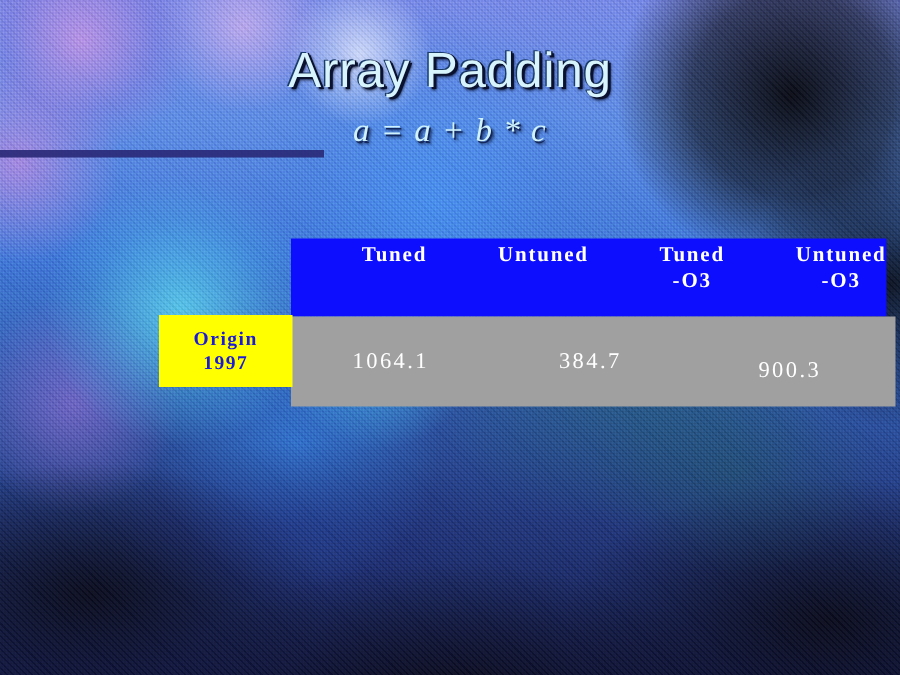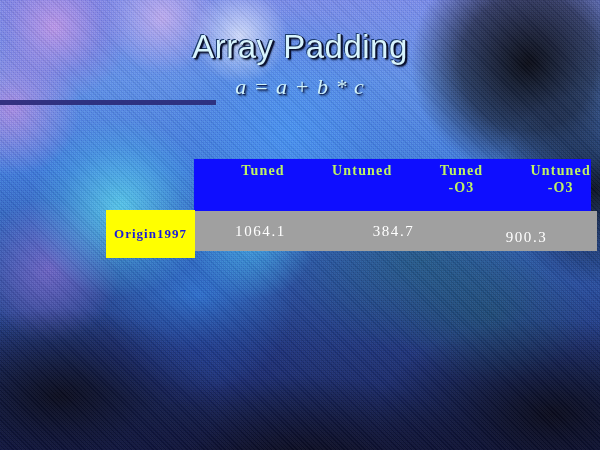--- a/index.html
+++ b/index.html
@@ -106,32 +106,32 @@
   #hdr .hcell {
     flex: 1 1 0;
     display: flex;
     flex-direction: column;
     align-items: center;
     justify-content: flex-start;
     padding-top: 3px;
     font-family: "Liberation Serif", serif;
     font-weight: bold;
     font-size: 14px;
-    color: #bef264;
+    color: #ffffff;
     letter-spacing: 1.2px;
     line-height: 17px;
     white-space: nowrap;
     padding-left: 46px;
   }
   #hdr .hcell .l2 { letter-spacing: 1.2px; }
 
   #rowbody {
     position: absolute;
     left: 88px; top: 52px;
-    width: 403px; height: 40px;
+    width: 403px; height: 60px;
     background: #a0a0a0;
     display: flex;
   }
   #rowbody .dcell {
     flex: 1 1 0;
     display: flex;
     align-items: center;
     justify-content: center;
     font-family: "Liberation Serif", serif;
     font-size: 15px;
@@ -140,21 +140,21 @@
     white-space: nowrap;
   }
   #rowbody .dcell:last-child { flex: 1 1 0; padding-right: 4px; margin-top: 12px; }
 
   #rowlabel {
     position: absolute;
     left: 0; top: 51px;
     width: 89px; height: 48px;
     background: #ffff00;
     display: flex;
-    flex-direction: row;
+    flex-direction: column;
     align-items: center;
     justify-content: center;
     font-family: "Liberation Serif", serif;
     font-weight: bold;
     font-size: 13px;
     color: #1a1ad8;
     line-height: 16px;
     letter-spacing: 1px;
     white-space: nowrap;
   }

